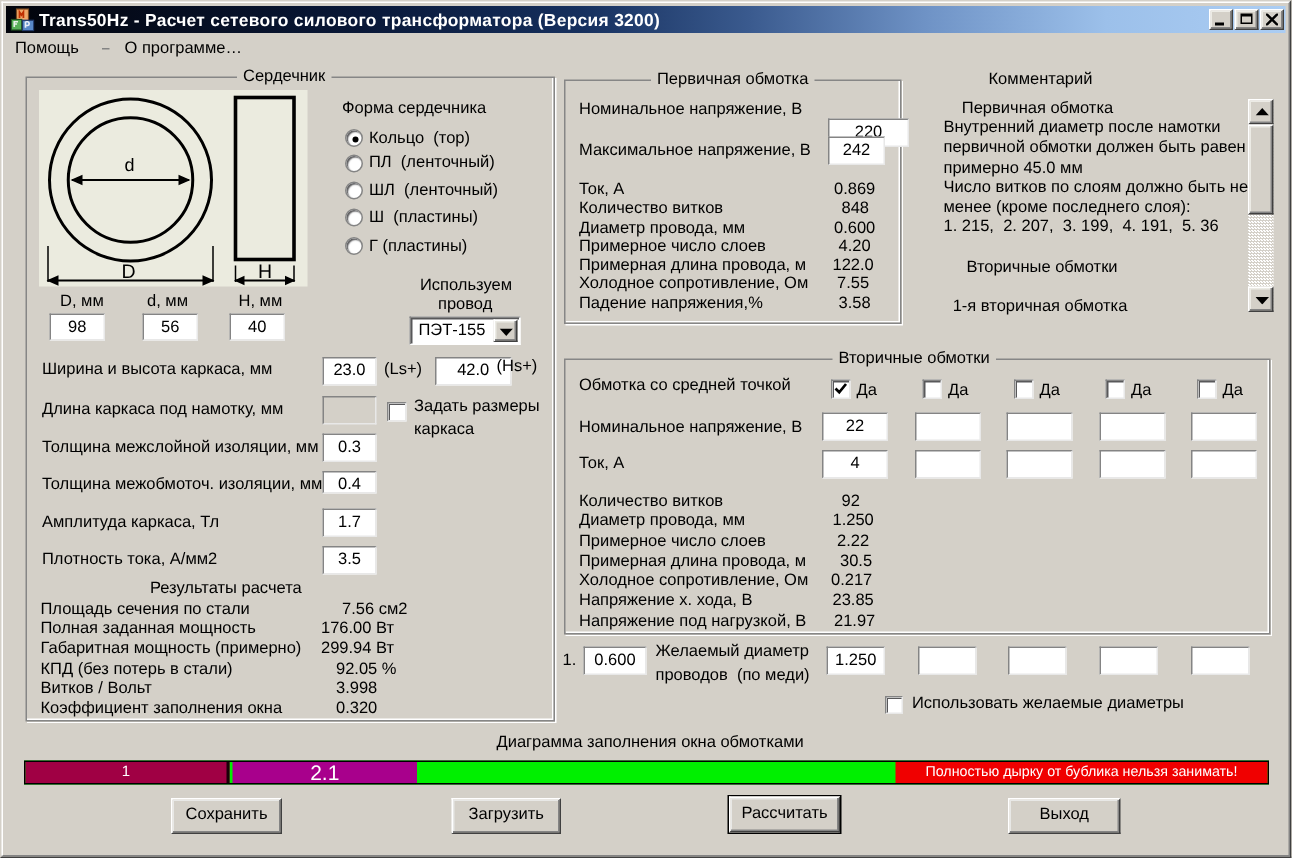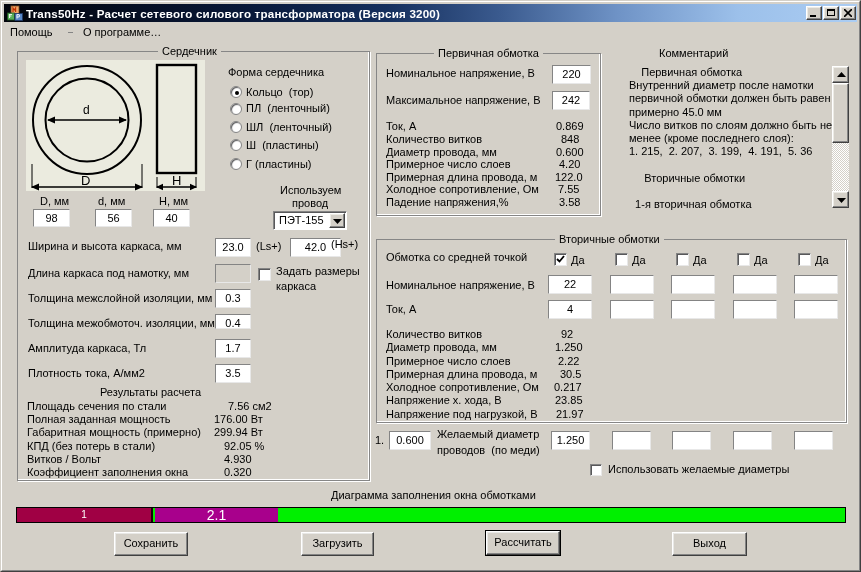--- a/index.html
+++ b/index.html
@@ -119,28 +119,28 @@
 <div class="t" style="left:100px;top:386px">Результаты расчета</div>
 <div class="t" style="left:27px;top:400px">Площадь сечения по стали</div>
 <div class="t" style="left:228px;top:400px">7.56 см2</div>
 <div class="t" style="left:27px;top:413px">Полная заданная мощность</div>
 <div class="t" style="left:214px;top:413px">176.00 Вт</div>
 <div class="t" style="left:27px;top:426px">Габаритная мощность (примерно)</div>
 <div class="t" style="left:214px;top:426px">299.94 Вт</div>
 <div class="t" style="left:27px;top:440px">КПД (без потерь в стали)</div>
 <div class="t" style="left:224px;top:440px">92.05 %</div>
 <div class="t" style="left:27px;top:453px">Витков / Вольт</div>
-<div class="t" style="left:224px;top:453px">4.930</div>
+<div class="t" style="left:224px;top:453px">3.998</div>
 <div class="t" style="left:27px;top:466px">Коэффициент заполнения окна</div>
 <div class="t" style="left:224px;top:466px">0.320</div>
 
 <div class="grp" style="left:376px;top:53px;width:225px;height:163px"></div>
 <div class="gl" style="left:434px;top:47px">Первичная обмотка</div>
 <div class="t" style="left:386px;top:67px">Номинальное напряжение, В</div>
-<div class="fld" style="left:552px;top:65px;width:39px;height:19px">220</div>
+<div class="fld" style="left:552px;top:79px;width:54px;height:19px">220</div>
 <div class="t" style="left:386px;top:94px">Максимальное напряжение, В</div>
 <div class="fld" style="left:552px;top:91px;width:38px;height:19px">242</div>
 <div class="t" style="left:386px;top:120px">Ток, А</div>
 <div class="t" style="left:556px;top:120px">0.869</div>
 <div class="t" style="left:386px;top:133px">Количество витков</div>
 <div class="t" style="left:561px;top:133px">848</div>
 <div class="t" style="left:386px;top:146px">Диаметр провода, мм</div>
 <div class="t" style="left:556px;top:146px">0.600</div>
 <div class="t" style="left:386px;top:158px">Примерное число слоев</div>
 <div class="t" style="left:559px;top:158px">4.20</div>
@@ -230,20 +230,21 @@
 <div class="fld" style="left:672px;top:431px;width:39px;height:19px"></div>
 <div class="fld" style="left:733px;top:431px;width:39px;height:19px"></div>
 <div class="fld" style="left:794px;top:431px;width:39px;height:19px"></div>
 <div class="cb" style="left:590px;top:464px;width:12px;height:12px"></div>
 <div class="t" style="left:608px;top:463px">Использовать желаемые диаметры</div>
 
 <div class="t" style="left:331px;top:489px">Диаграмма заполнения окна обмотками</div>
 <div class="ab" style="left:16px;top:507px;width:830px;height:16px;border:1px solid #000;background:#00f000">
 <div class="ab" style="left:0;top:0;width:136px;height:14px;background:#a00044;border-right:2px solid #1a0008;color:#fff;text-align:center;line-height:14px;font-size:10px">1</div>
 <div class="ab" style="left:138px;top:0;width:123px;height:14px;background:#a8008c;color:#fff;text-align:center;line-height:14px;font-size:14px">2.1</div>
+<div class="ab" style="left:580px;top:0;width:248px;height:14px;background:#f00000;color:#fff;text-align:center;line-height:14px;font-size:9.5px;white-space:nowrap">Полностью дырку от бублика нельзя занимать!</div>
 </div>
 
 <div class="btn" style="left:114px;top:532px;width:74px;height:24px">Сохранить</div>
 <div class="btn" style="left:301px;top:532px;width:73px;height:24px">Загрузить</div>
 <div class="ab" style="left:485px;top:530px;width:76px;height:26px;border:1px solid #000">
     <div class="btn" style="left:0;top:0;width:74px;height:24px">Рассчитать</div>
   </div>
 <div class="btn" style="left:672px;top:532px;width:75px;height:24px">Выход</div>
 
 </body></html>

